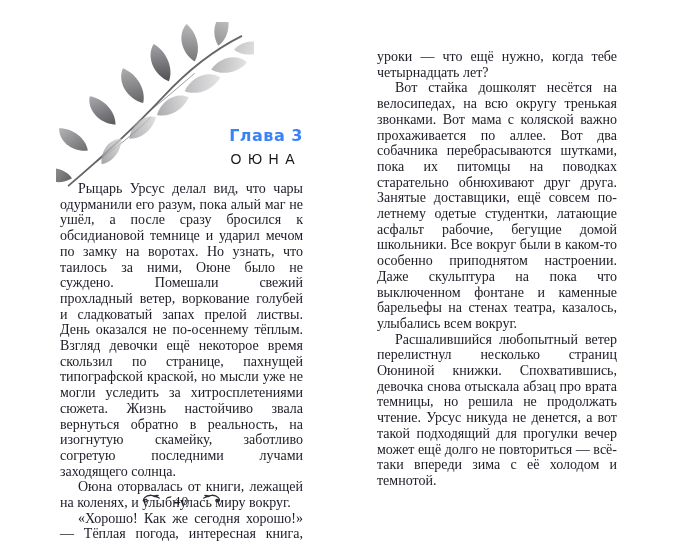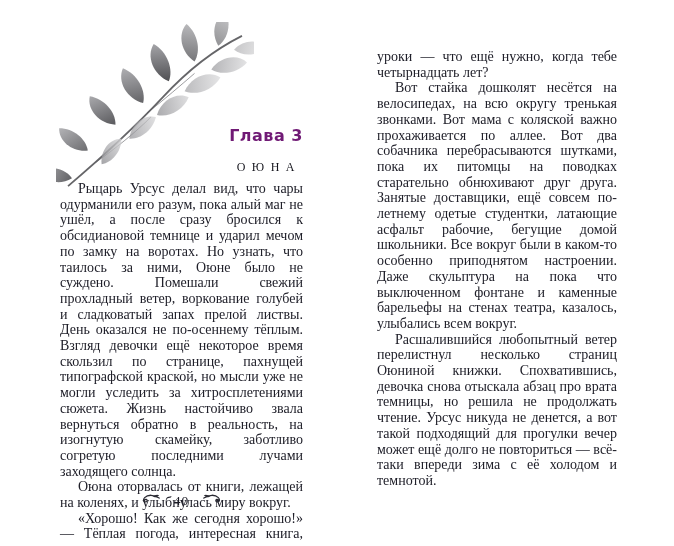--- a/index.html
+++ b/index.html
@@ -17,27 +17,27 @@
     position:absolute;left:-4px;top:22px;width:198px;height:170px;
     pointer-events:none;
   }
 
   .chapter-head{
     position:absolute;left:0;top:127px;width:100%;
     text-align:right;
   }
   .chapter-label{
     font-family:"DejaVu Sans", sans-serif;
-    font-weight:700;font-size:16px;line-height:18px;color:#701a75;
+    font-weight:700;font-size:16px;line-height:18px;color:#3b82f6;
     letter-spacing:.5px;
   }
   .chapter-title{
-    font-family:Liberation Serif, serif;
-    font-size:12px;line-height:19px;color:#16161e;
-    letter-spacing:6.5px;margin-top:13px;
+    font-family:Liberation Sans, sans-serif;
+    font-size:14px;line-height:19px;color:#16161e;
+    letter-spacing:6.5px;margin-top:5px;
     padding-right:2px;
   }
 
   .body{
     position:absolute;left:0;width:100%;
     font-size:14px;line-height:15.7px;
     text-align:justify;
     hyphens:auto;-webkit-hyphens:auto;
   }
   .body p{margin:0;text-indent:18px;}

